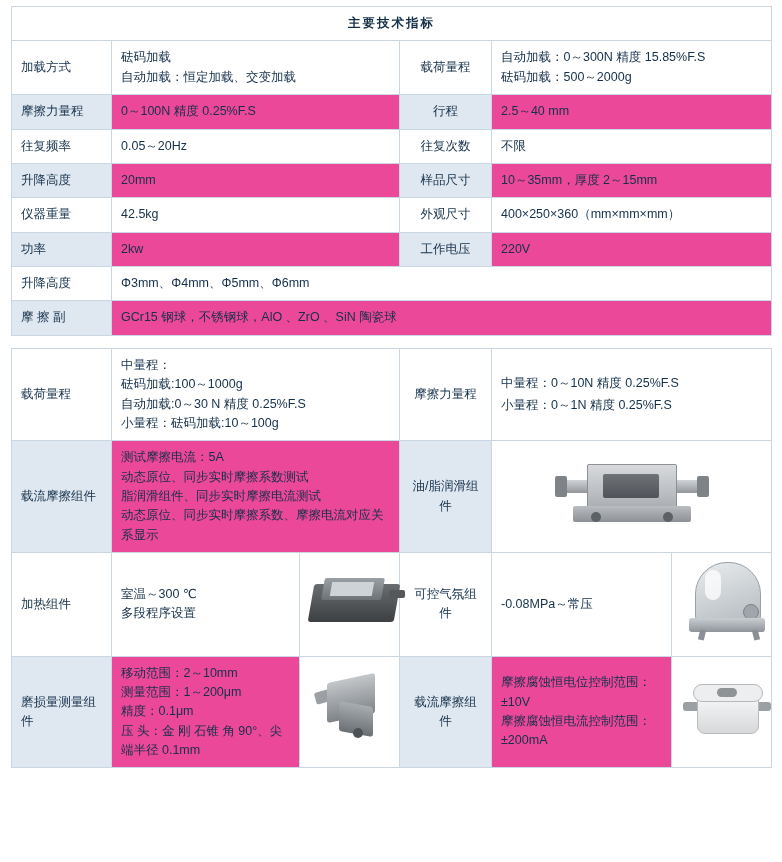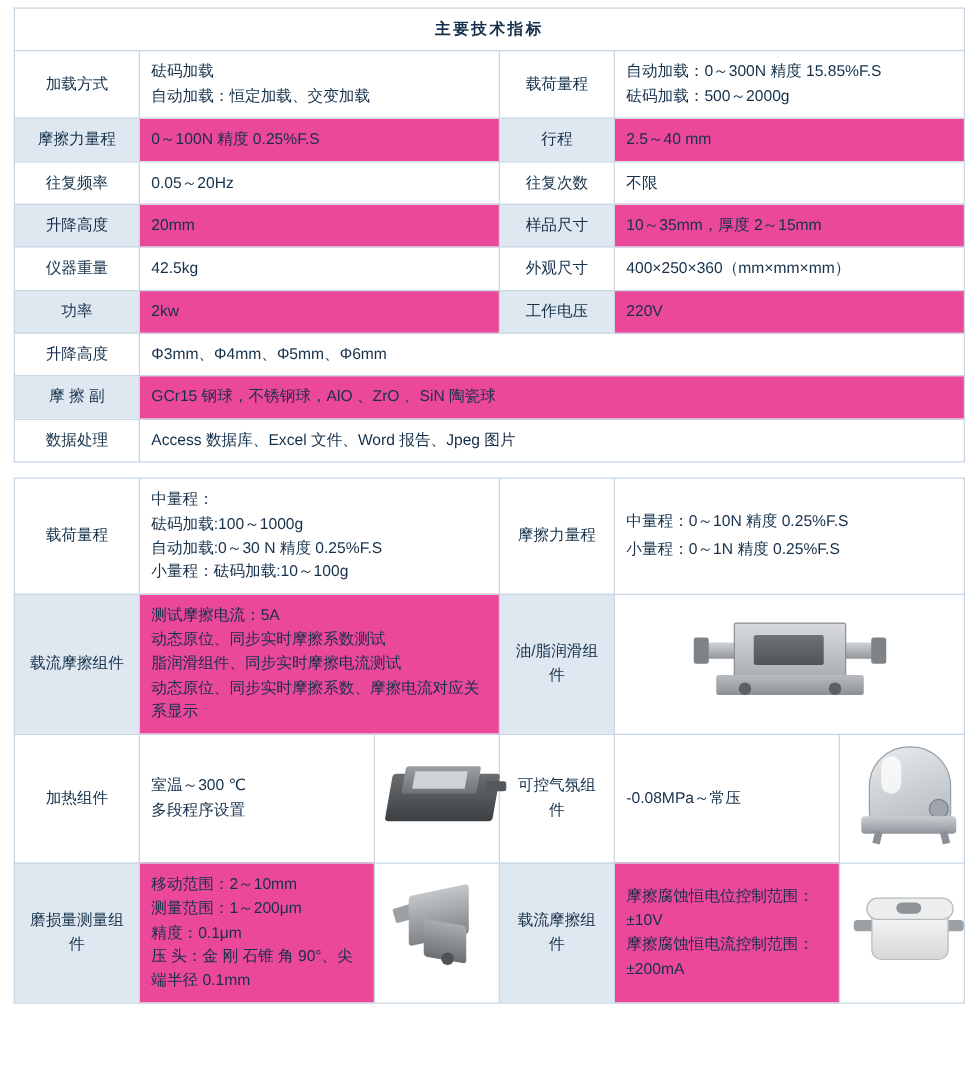--- a/index.html
+++ b/index.html
@@ -30,21 +30,20 @@
     background:#dde6ef;
     text-align:center;
     font-size:16px;
     font-weight:bold;
     letter-spacing:2px;
     color:#123;
     padding:9px 0;
   }
   td.lbl{
     background:#e4ecf3;
-    text-align:center;
     width:92px;
     color:#17344f;
   }
   td.lbl2{
     background:#e4ecf3;
     text-align:center;
     width:90px;
     color:#17344f;
   }
   td.val{background:#ffffff;}
@@ -161,24 +160,20 @@
     <tr>
       <td class="lbl">升降高度</td>
       <td class="val" colspan="3">Φ3mm、Φ4mm、Φ5mm、Φ6mm</td>
     </tr>
 
     <tr class="alt">
       <td class="lbl">摩 擦 副</td>
       <td class="val" colspan="3">GCr15 钢球，不锈钢球，AlO 、ZrO 、SiN 陶瓷球</td>
     </tr>
 
-    <tr>
-      <td class="lbl">数据处理</td>
-      <td class="val" colspan="3">Access 数据库、Excel 文件、Word 报告、Jpeg 图片</td>
-    </tr>
   </tbody>
 </table>
 
 <table class="spec" style="margin-top:8px">
   <colgroup>
     <col style="width:100px">
         <col style="width:188px">
         <col style="width:100px">
     <col style="width:92px">
         <col style="width:180px">

